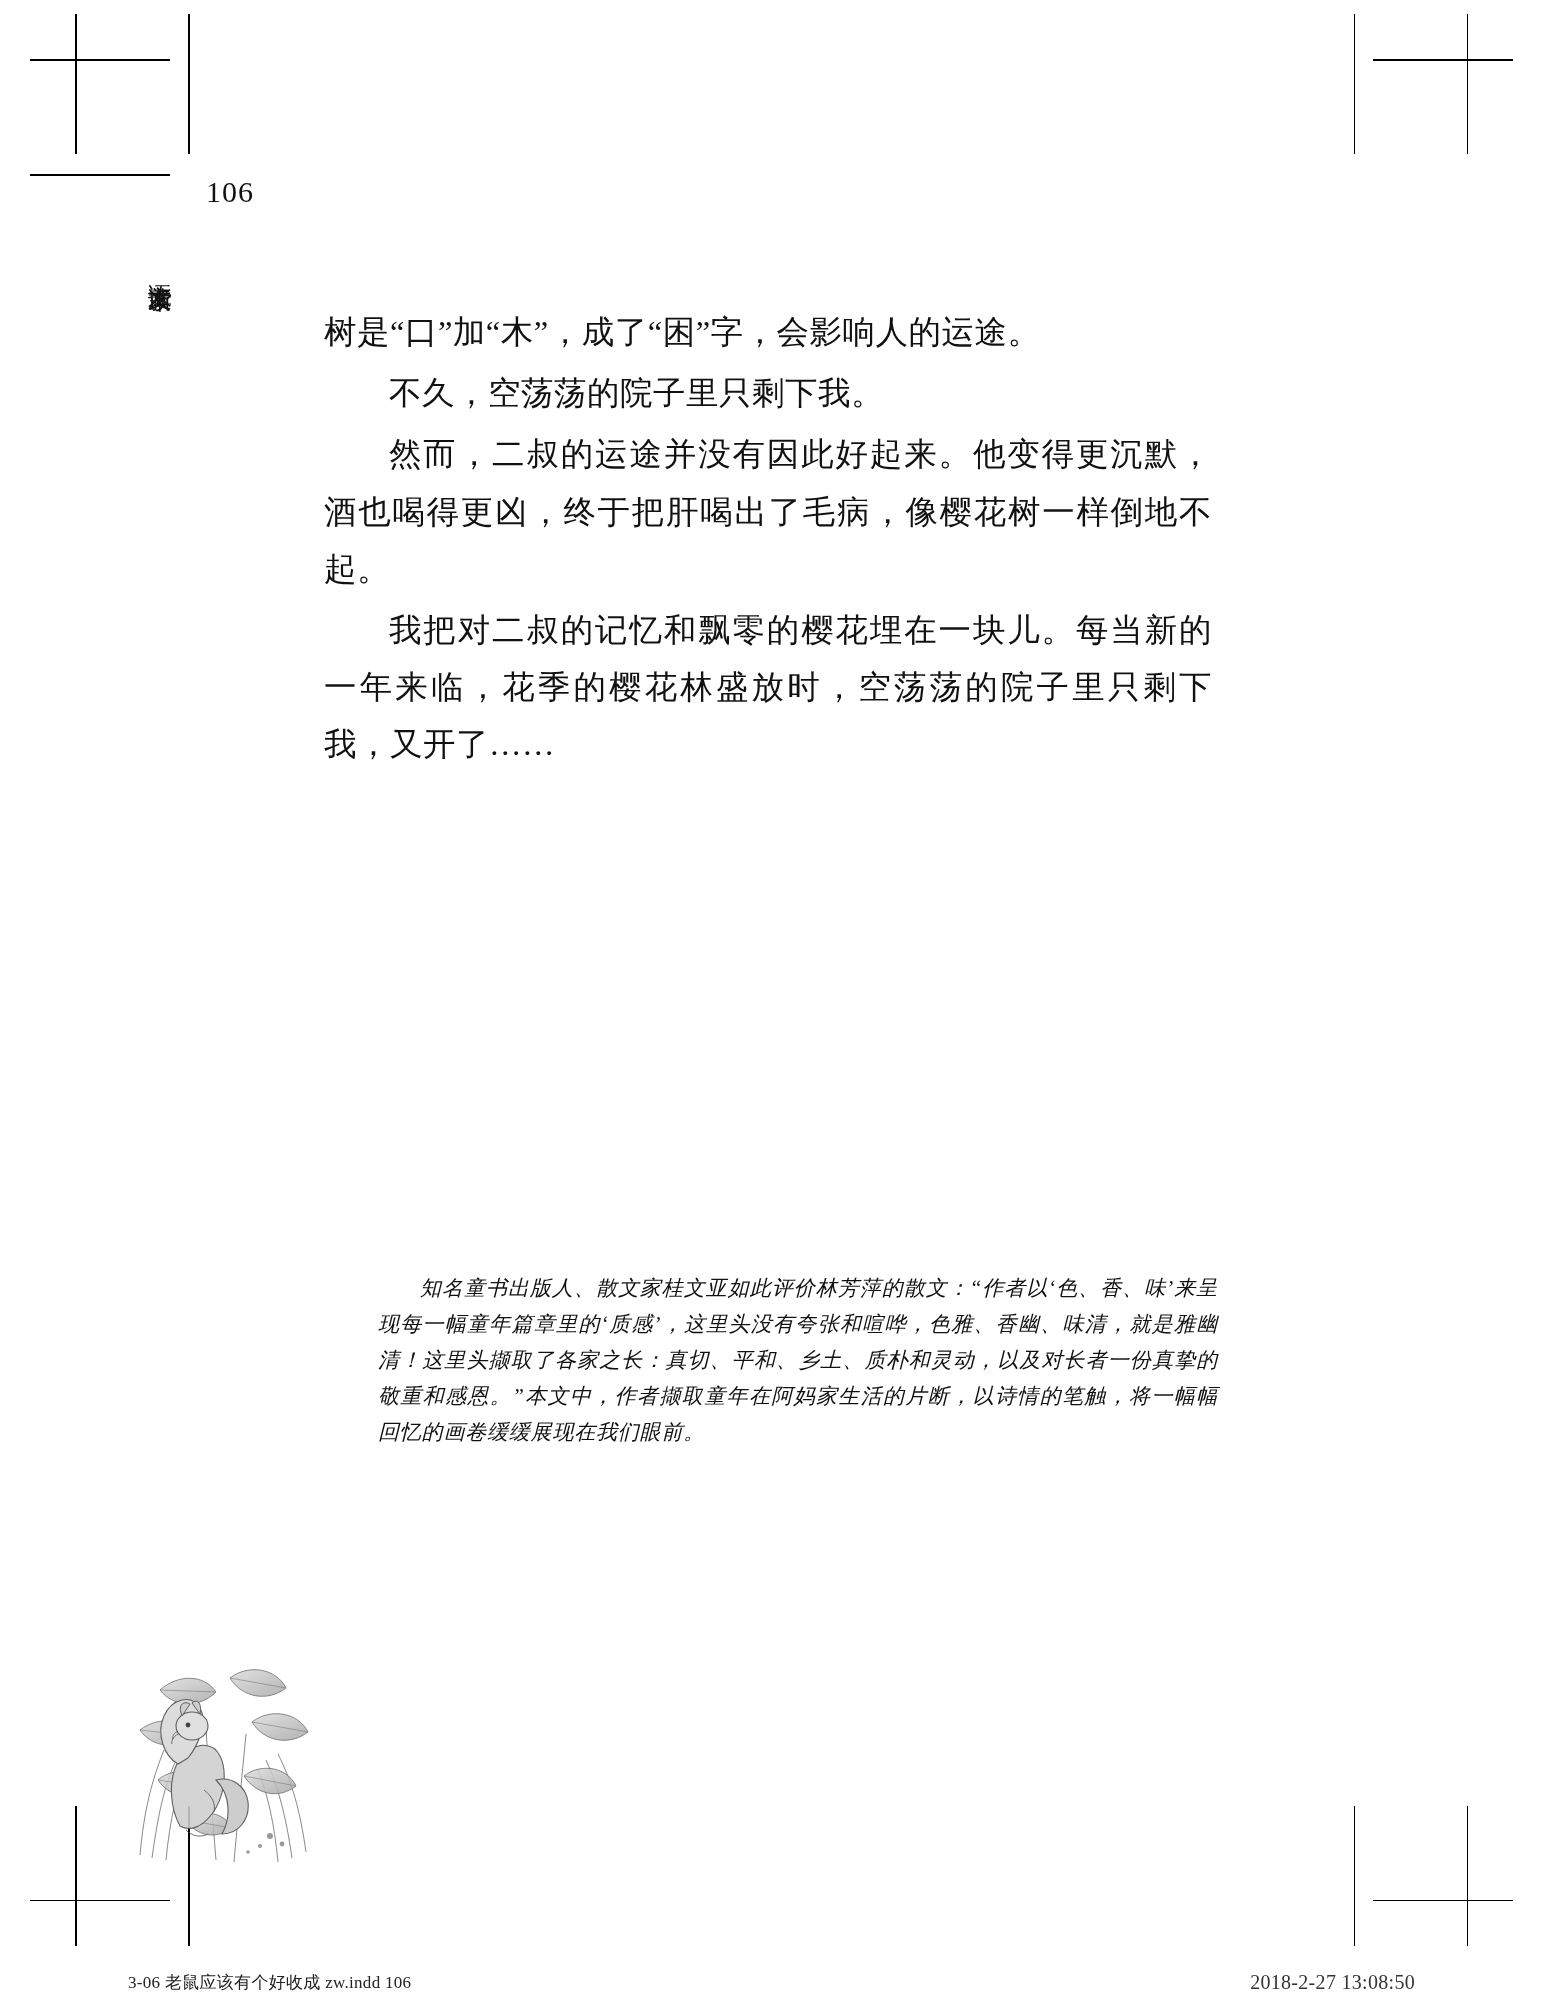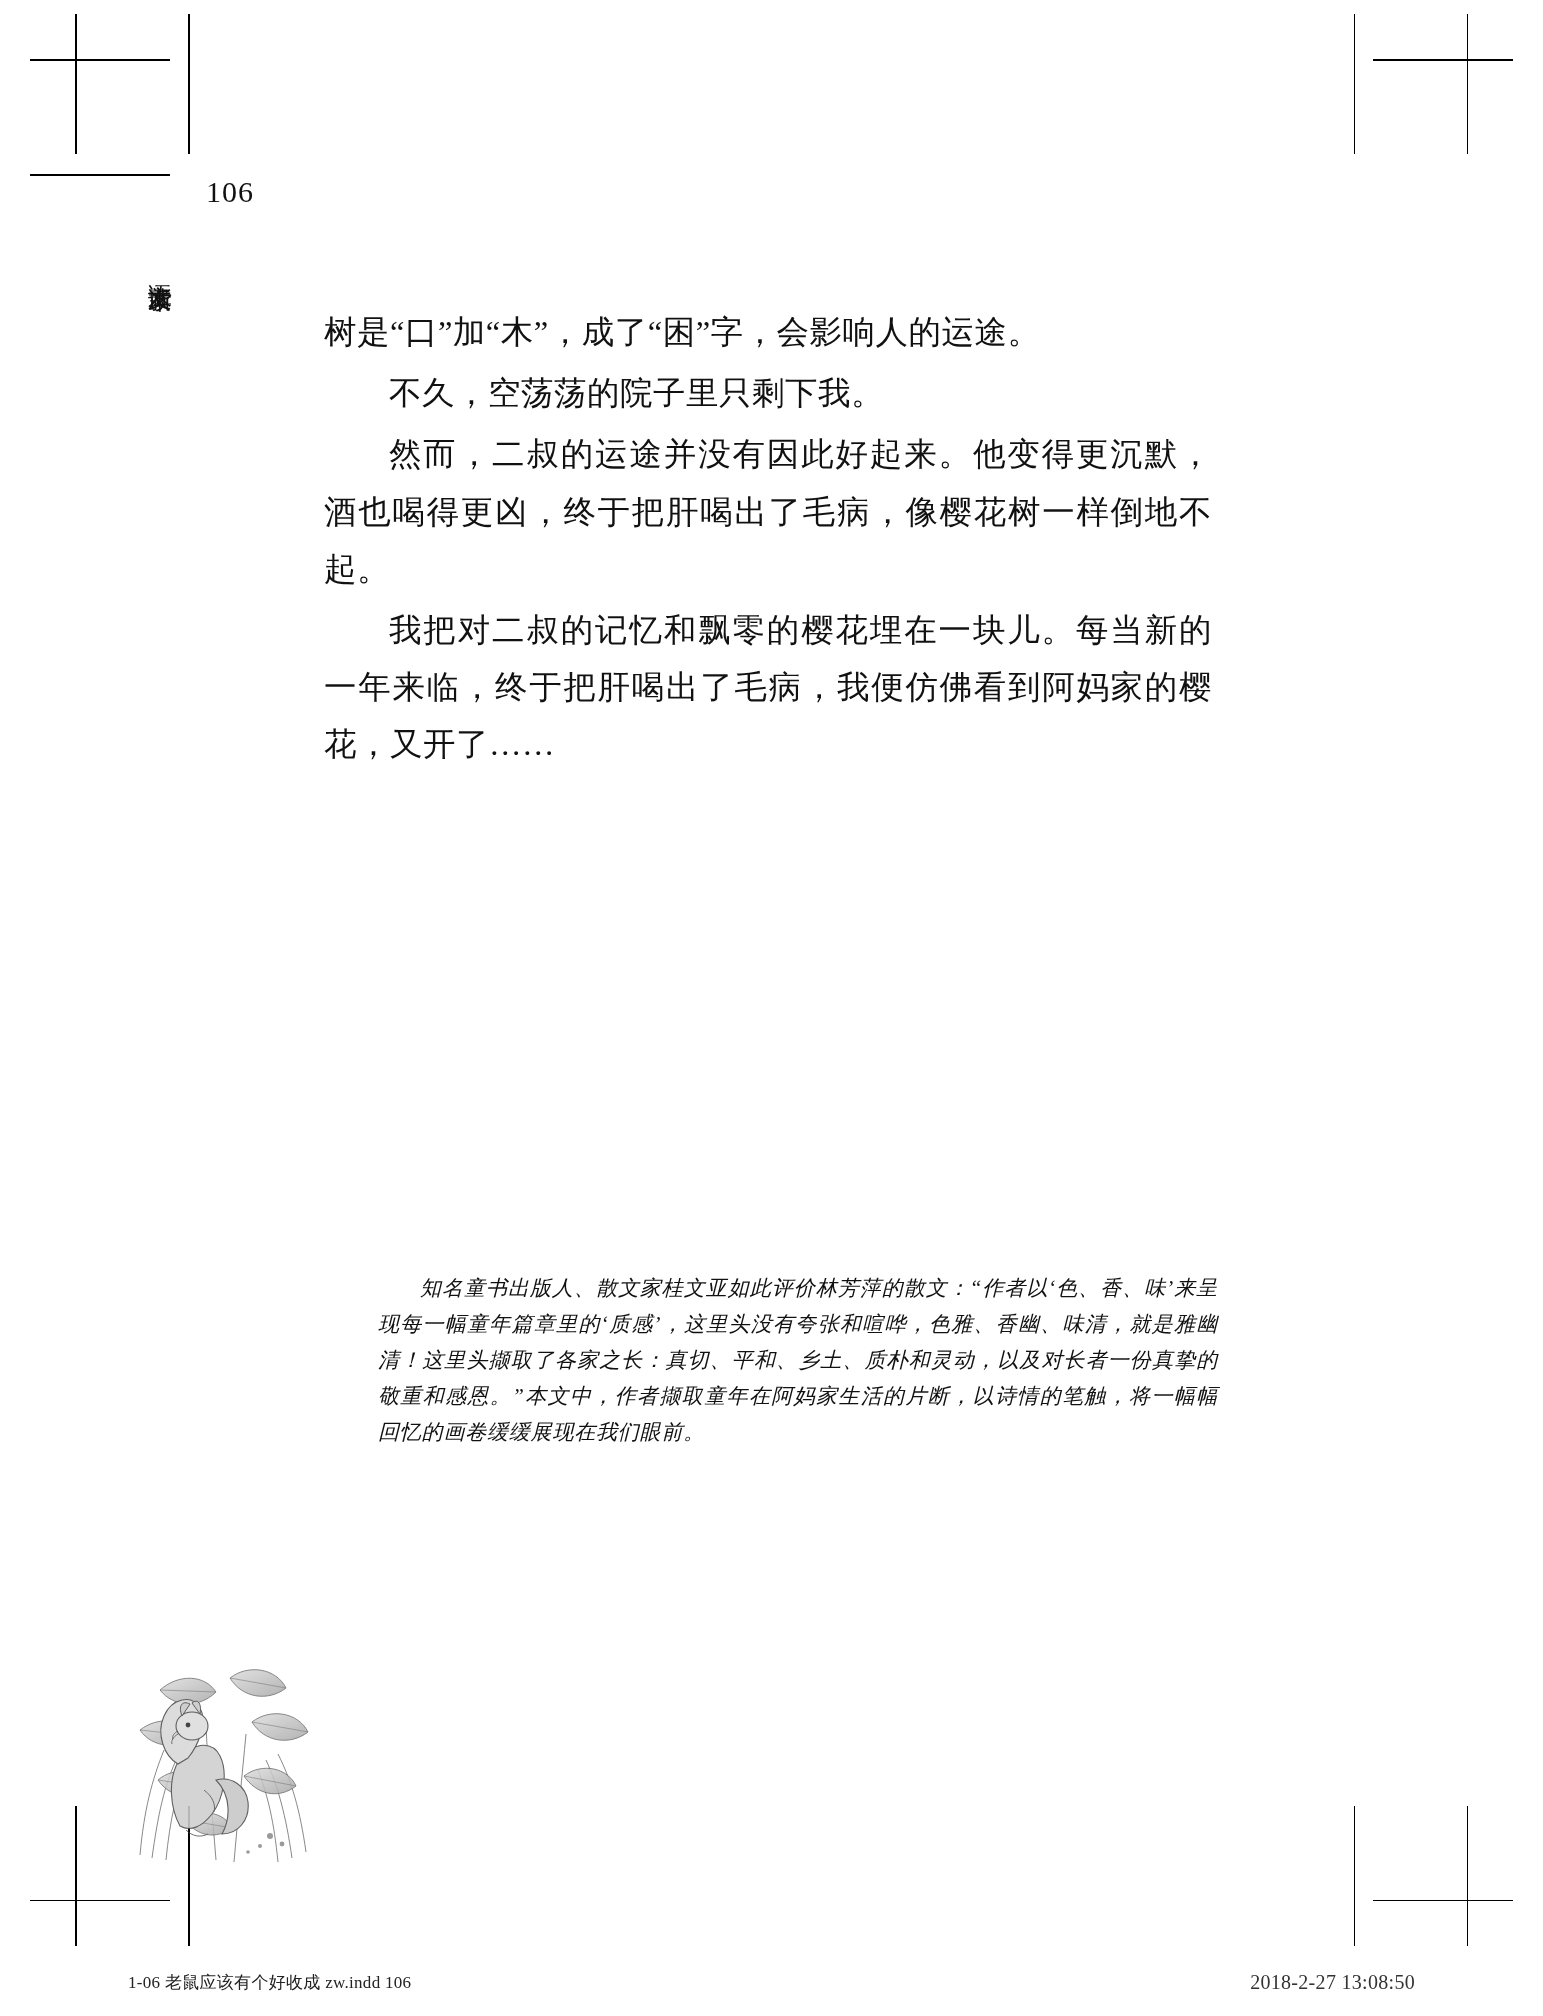--- a/index.html
+++ b/index.html
@@ -188,21 +188,21 @@
 </div>
 
 <div id="page-number">106</div>
 
 <div id="running-head">语文新读本</div>
 
 <div id="body-text">
   <p>树是“口”加“木”，成了“困”字，会影响人的运途。</p>
   <p class="indent">不久，空荡荡的院子里只剩下我。</p>
   <p class="indent">然而，二叔的运途并没有因此好起来。他变得更沉默，酒也喝得更凶，终于把肝喝出了毛病，像樱花树一样倒地不起。</p>
-  <p class="indent">我把对二叔的记忆和飘零的樱花埋在一块儿。每当新的一年来临，终于把肝喝出了毛病，我便仿佛看到阿妈家的樱花，又开了……</p>
+  <p class="indent">我把对二叔的记忆和飘零的樱花埋在一块儿。每当新的一年来临，花季的樱花林盛放时，空荡荡的院子里只剩下我，又开了……</p>
 </div>
 
 <div id="commentary">
   <p class="note">知名童书出版人、散文家桂文亚如此评价林芳萍的散文：“作者以‘色、香、味’来呈现每一幅童年篇章里的‘质感’，这里头没有夸张和喧哗，色雅、香幽、味清，就是雅幽清！这里头撷取了各家之长：真切、平和、乡土、质朴和灵动，以及对长者一份真挚的敬重和感恩。”本文中，作者撷取童年在阿妈家生活的片断，以诗情的笔触，将一幅幅回忆的画卷缓缓展现在我们眼前。</p>
 </div>
 
 <svg id="illustration" viewBox="0 0 205 235" xmlns="http://www.w3.org/2000/svg">
   <defs>
     <linearGradient id="leafg" x1="0" y1="0" x2="1" y2="1">
       <stop offset="0%" stop-color="#d9d9d9"></stop>
@@ -256,14 +256,14 @@
   </g>
 
   <g fill="#8d8d8d">
     <circle cx="150" cy="206" r="3"></circle>
     <circle cx="162" cy="214" r="2.4"></circle>
     <circle cx="140" cy="216" r="2"></circle>
     <circle cx="128" cy="222" r="1.8"></circle>
   </g>
 </svg>
 
-<div id="footer-left">1-06 老鼠应该有个好收成 zw.indd   106</div>
+<div id="footer-left">3-06 老鼠应该有个好收成 zw.indd   106</div>
 <div id="footer-right">2018-2-27   13:08:50</div>
 
 </body></html>

